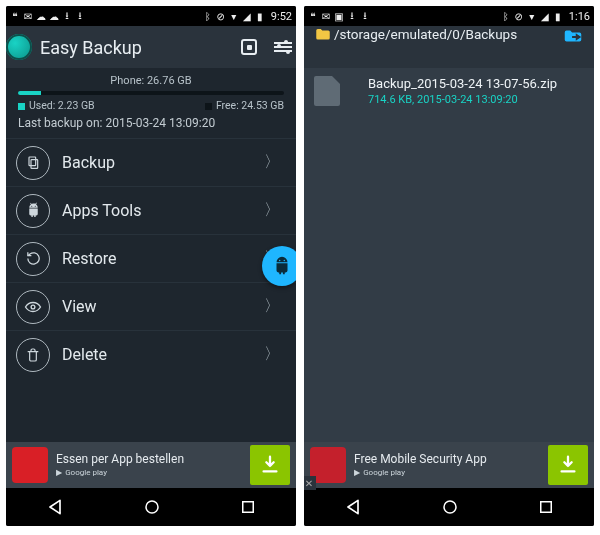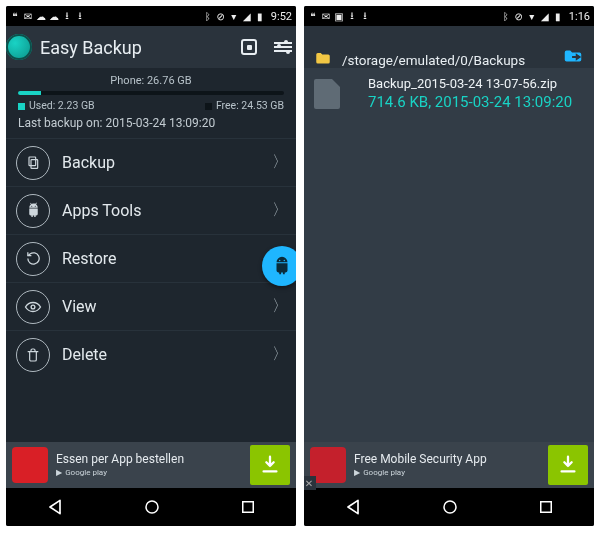--- a/index.html
+++ b/index.html
@@ -25,46 +25,46 @@
   .storage-panel { padding: 6px 12px 8px; font-size: 11px; color: #b7c2c9; }
   .storage-title { text-align: center; margin-bottom: 4px; }
   .bar { height: 4px; background: #0d1419; border-radius: 2px; overflow: hidden; position: relative; }
   .bar-used { height: 100%; background: #19d3c5; width: 8.5%; }
   .bar-row { display: flex; justify-content: space-between; margin-top: 4px; font-size: 10.5px; }
   .sq { display:inline-block; width:7px; height:7px; margin-right:4px; vertical-align: middle; }
   .sq.teal { background:#19d3c5; }
   .sq.dark { background:#0d1419; }
   .last-backup { margin-top: 4px; font-size: 12px; color: #c3ccd2; }
   .menu { flex: 1; position: relative; }
-  .menu-row { display: flex; align-items: center; height: 48px; padding: 0 8px 0 10px; border-top: 1px solid #28323b; }
+  .menu-row { display: flex; align-items: center; height: 48px; padding: 0 16px 0 10px; border-top: 1px solid #28323b; }
   .menu-row:first-child { border-top: 1px solid #28323b; }
   .menu-icon-wrap { width: 34px; height: 34px; border: 1.5px solid #aeb8bf; border-radius: 50%; display:flex; align-items:center; justify-content:center; margin-right: 12px; color:#cdd6dc; }
   .menu-label { flex:1; font-size:16px; color:#e3e9ed; }
   .chevron { color:#9aa6ad; font-size: 16px; }
   .fab { position:absolute; right: -6px; top: 108px; width: 40px; height: 40px; border-radius: 50%; background:#1fb6ff; display:flex; align-items:center; justify-content:center; box-shadow: 0 2px 4px rgba(0,0,0,.4); }
   .fab svg { width: 22px; height: 22px; }
   .ad { height: 46px; background: #3a434c; display:flex; align-items:center; padding: 0 6px; gap: 8px; position: relative; }
   .ad-thumb { width: 36px; height: 36px; border-radius: 4px; flex:0 0 auto; }
   .ad-text { flex:1; font-size: 12px; color:#e6ebef; line-height: 1.2; }
   .ad-gplay { font-size: 8px; color:#cdd6dc; display:flex; align-items:center; gap:3px; margin-top:2px; }
   .ad-dl { width: 40px; height: 40px; background:#8bc500; display:flex; align-items:center; justify-content:center; border-radius:2px; }
   .ad-close { position:absolute; left:-2px; bottom:-2px; width:14px; height:14px; background:#2a333c; color:#aaa; font-size:10px; display:flex; align-items:center; justify-content:center; }
   .navbar { height: 38px; background:#000; display:flex; align-items:center; justify-content:space-around; }
   .nav-btn { color:#fff; }
   
-  .pathbar { height:42px; background:#2a333c; display:flex; align-items:flex-end; padding:0 8px; gap:8px; }
+  .pathbar { height:42px; background:#2a333c; display:flex; align-items:flex-start; padding:0 8px; }
   .folder-small { width:22px; height:18px; }
   .path-text { flex:1; font-size:13.5px; color:#e8eef2; white-space:nowrap; overflow:hidden; }
   .folder-up { width:26px; height:22px; }
   .filelist { flex:1; background:#323c46; }
   .file-row { display:flex; align-items:center; padding:8px 10px; gap:28px; }
   .file-ico { width:26px; height:30px; background:#5f6b75; position:relative; border-radius:2px; }
   .file-ico::after { content:""; position:absolute; top:0; right:0; border-style:solid; border-width:0 8px 8px 0; border-color: transparent #323c46 transparent transparent; }
   .file-name { font-size:13px; color:#eef3f6; }
-  .file-meta { font-size:15px; color:#19d3c5; margin-top:2px; }
+  .file-meta { font-size:11px; color:#19d3c5; margin-top:2px; }
   svg { display:block; }
 </style>
 </head>
 <body>
 
 <div class="stage">
 
   <div class="phone">
     <div class="statusbar">
       <div class="status-left">

